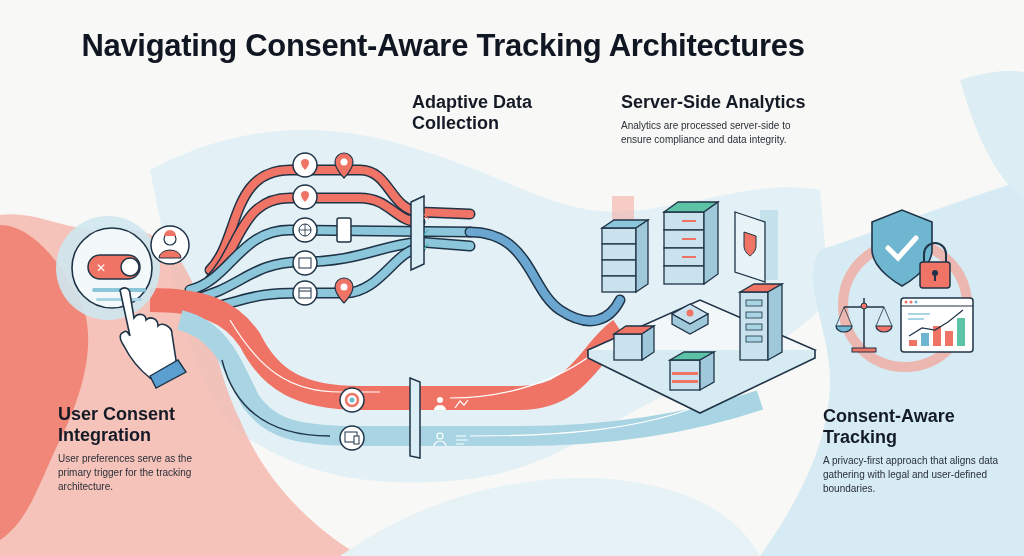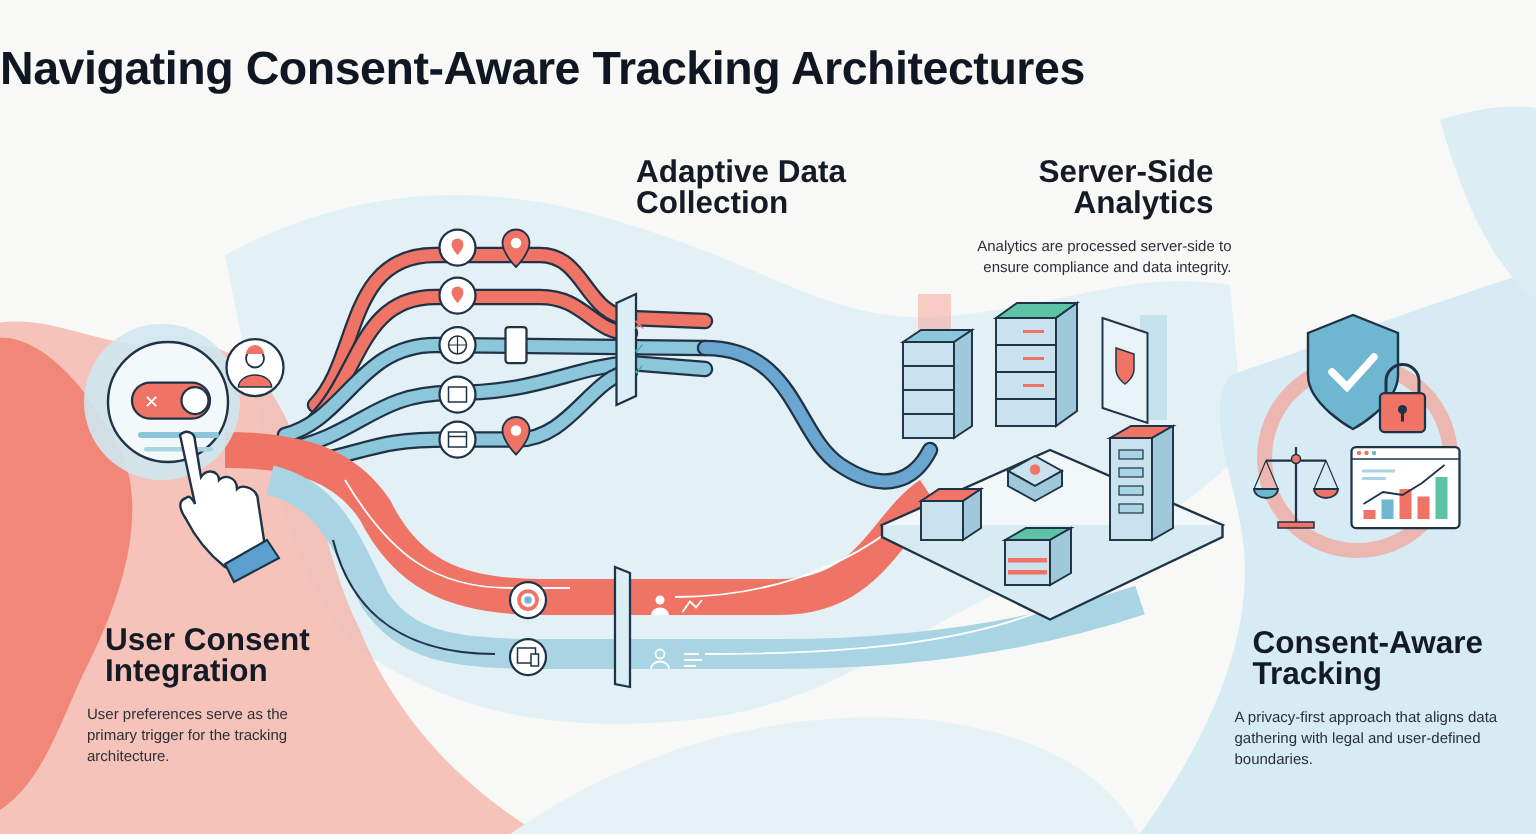--- a/index.html
+++ b/index.html
@@ -1,23 +1,23 @@
 <!DOCTYPE html>
 <html><head>
 <meta charset="utf-8">
 <style>
   html,body{margin:0;padding:0;}
   body{width:1024px;height:556px;overflow:hidden;background:#f8f8f6;font-family:"Liberation Sans",sans-serif;position:relative;color:#141a24;}
   #stage{position:absolute;left:0;top:0;width:1024px;height:556px;}
-  .title{position:absolute;left:0;top:28px;width:886px;text-align:left;font-size:31px;font-weight:bold;letter-spacing:-0.3px;color:#111722;}
+  .title{position:absolute;left:0;top:28px;width:886px;text-align:center;font-size:31px;font-weight:bold;letter-spacing:-0.3px;color:#111722;}
   .block{position:absolute;}
-  .block h2{margin:12px;font-size:21px;line-height:21px;font-weight:bold;color:#151b26;}
+  .block h2{margin:0;font-size:18px;line-height:21px;font-weight:bold;color:#151b26;}
   .block p{margin:6px 0 0 0;font-size:10px;line-height:14px;color:#2a2f38;}
   #b-adaptive{left:412px;top:92px;width:190px;}
-  #b-server{left:621px;top:92px;width:200px;text-align:right;}
+  #b-server{left:621px;top:92px;width:200px;}
   #b-user{left:58px;top:404px;width:170px;}
   #b-consent{left:823px;top:406px;width:190px;}
 </style>
 </head>
 <body>
 
 <div id="stage">
   <svg width="1024" height="556" viewBox="0 0 1024 556" style="position:absolute;left:0;top:0;">
 
     <path d="M150 170 C260 110 360 130 420 150 C520 180 560 220 640 210 C720 200 760 180 820 190 L830 300 C800 330 760 360 700 380 C600 420 560 470 460 480 C360 490 300 470 250 440 C200 410 180 320 150 170 Z" fill="#e3f1f6"></path>

